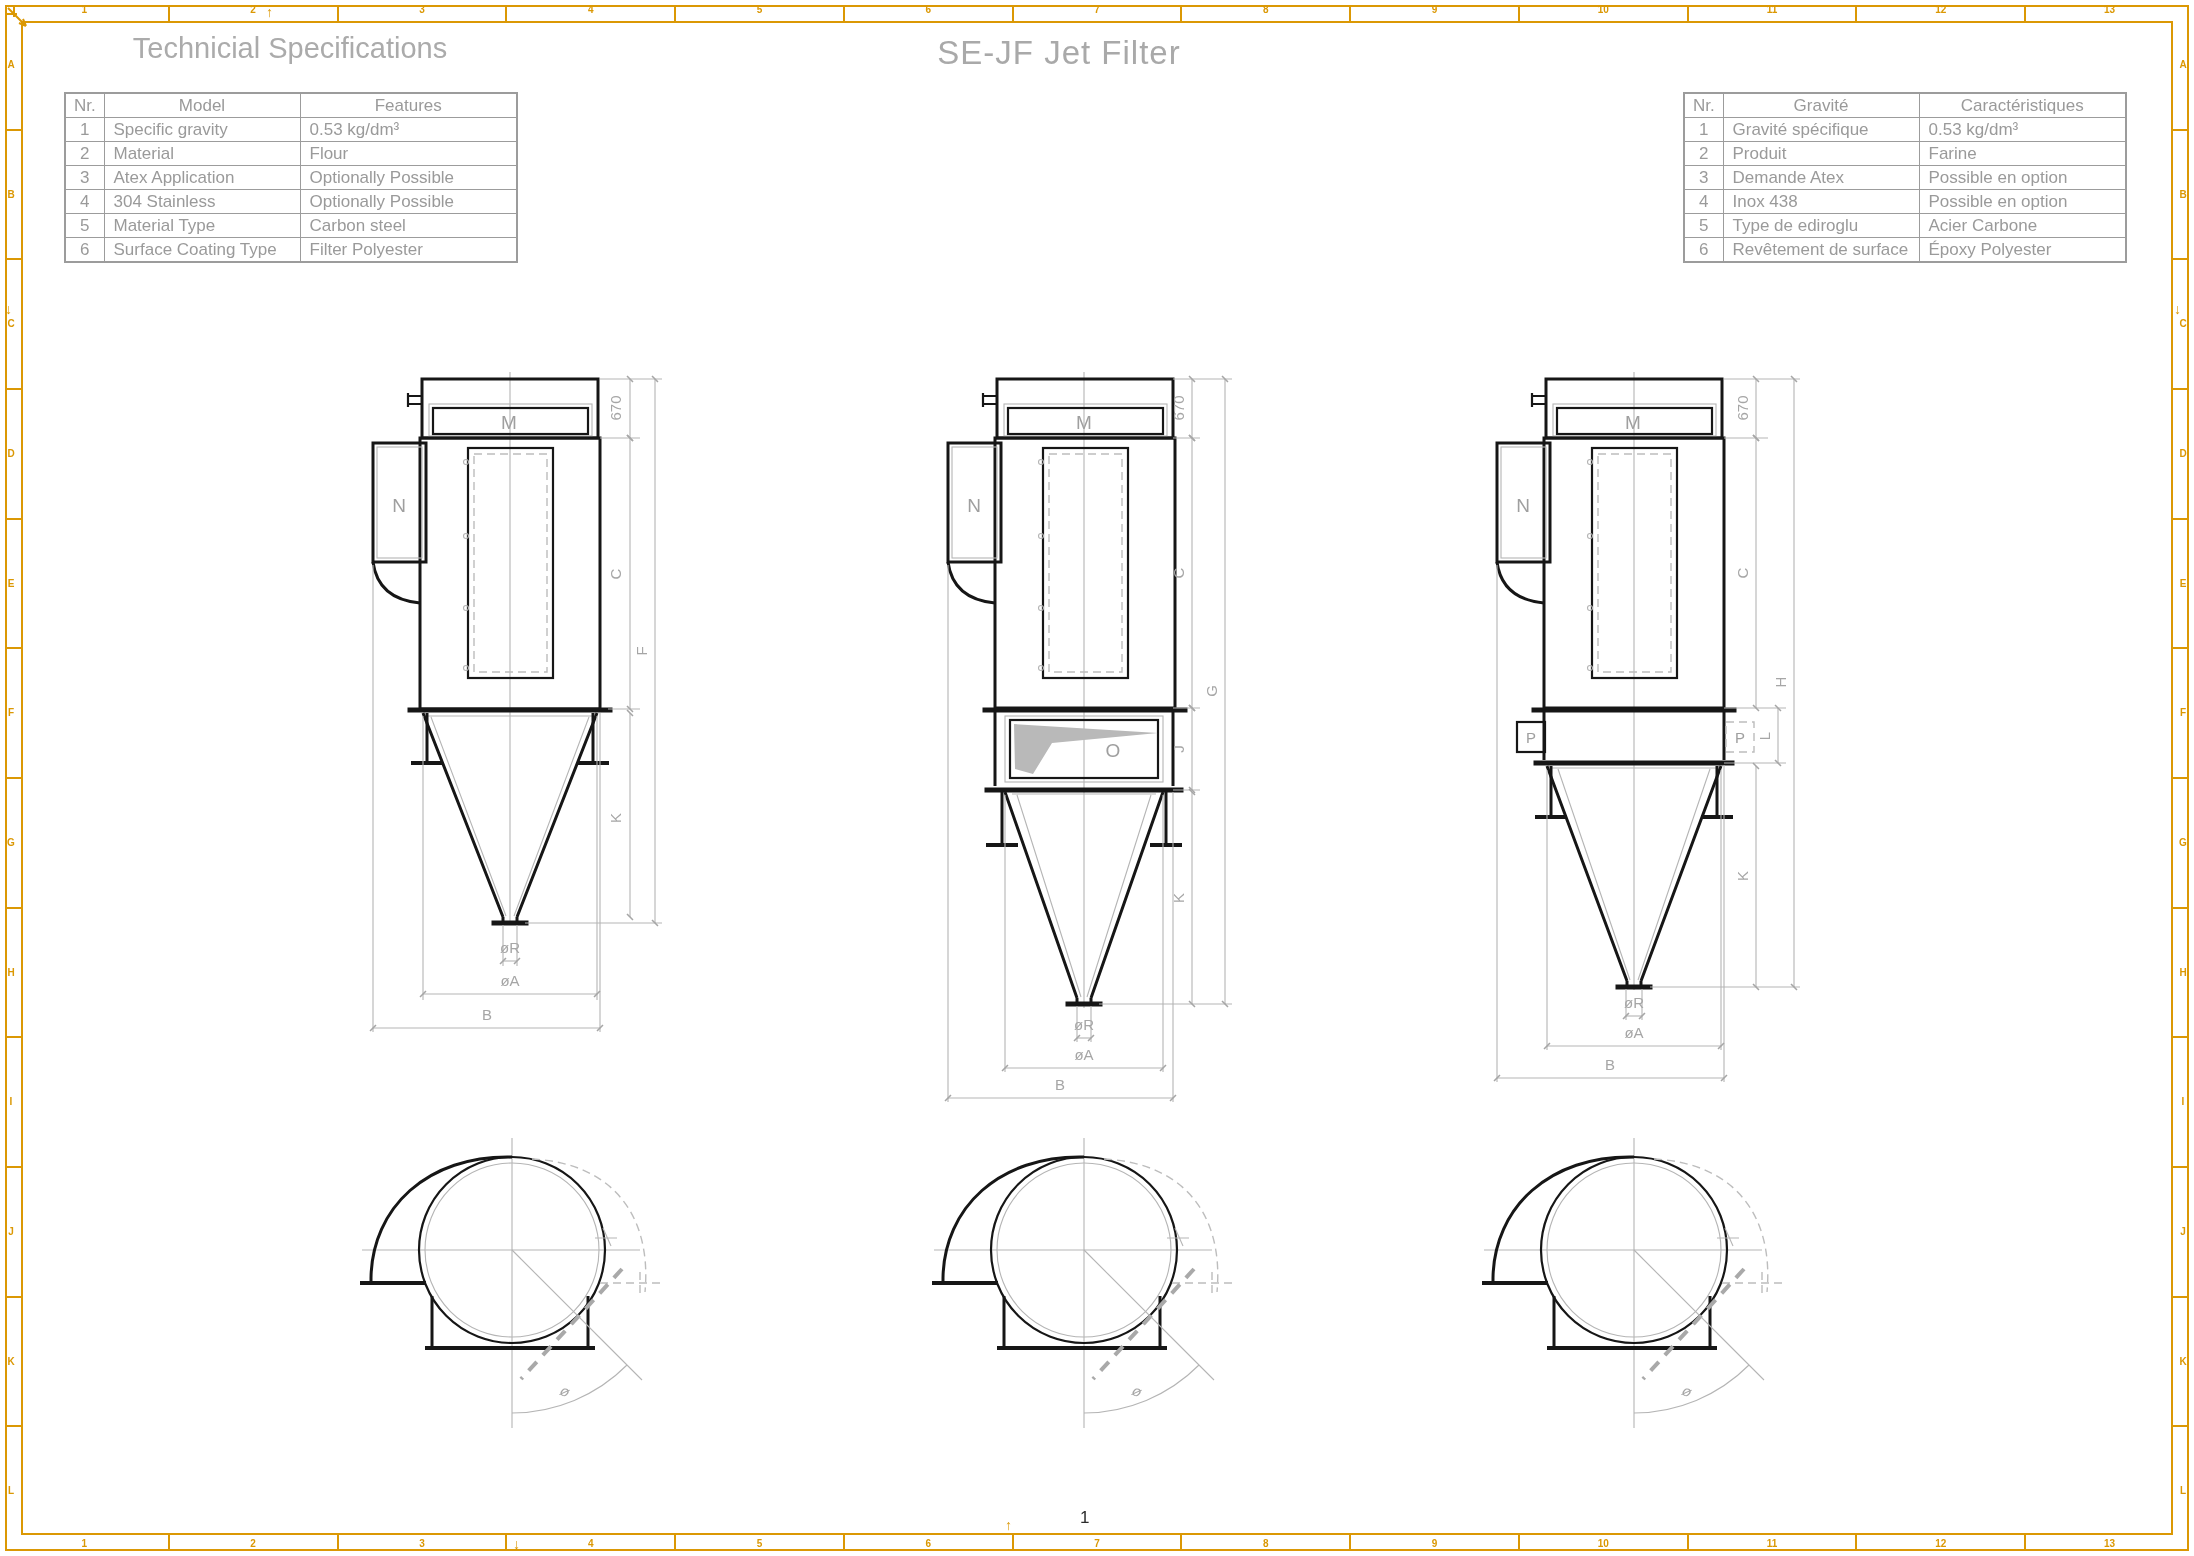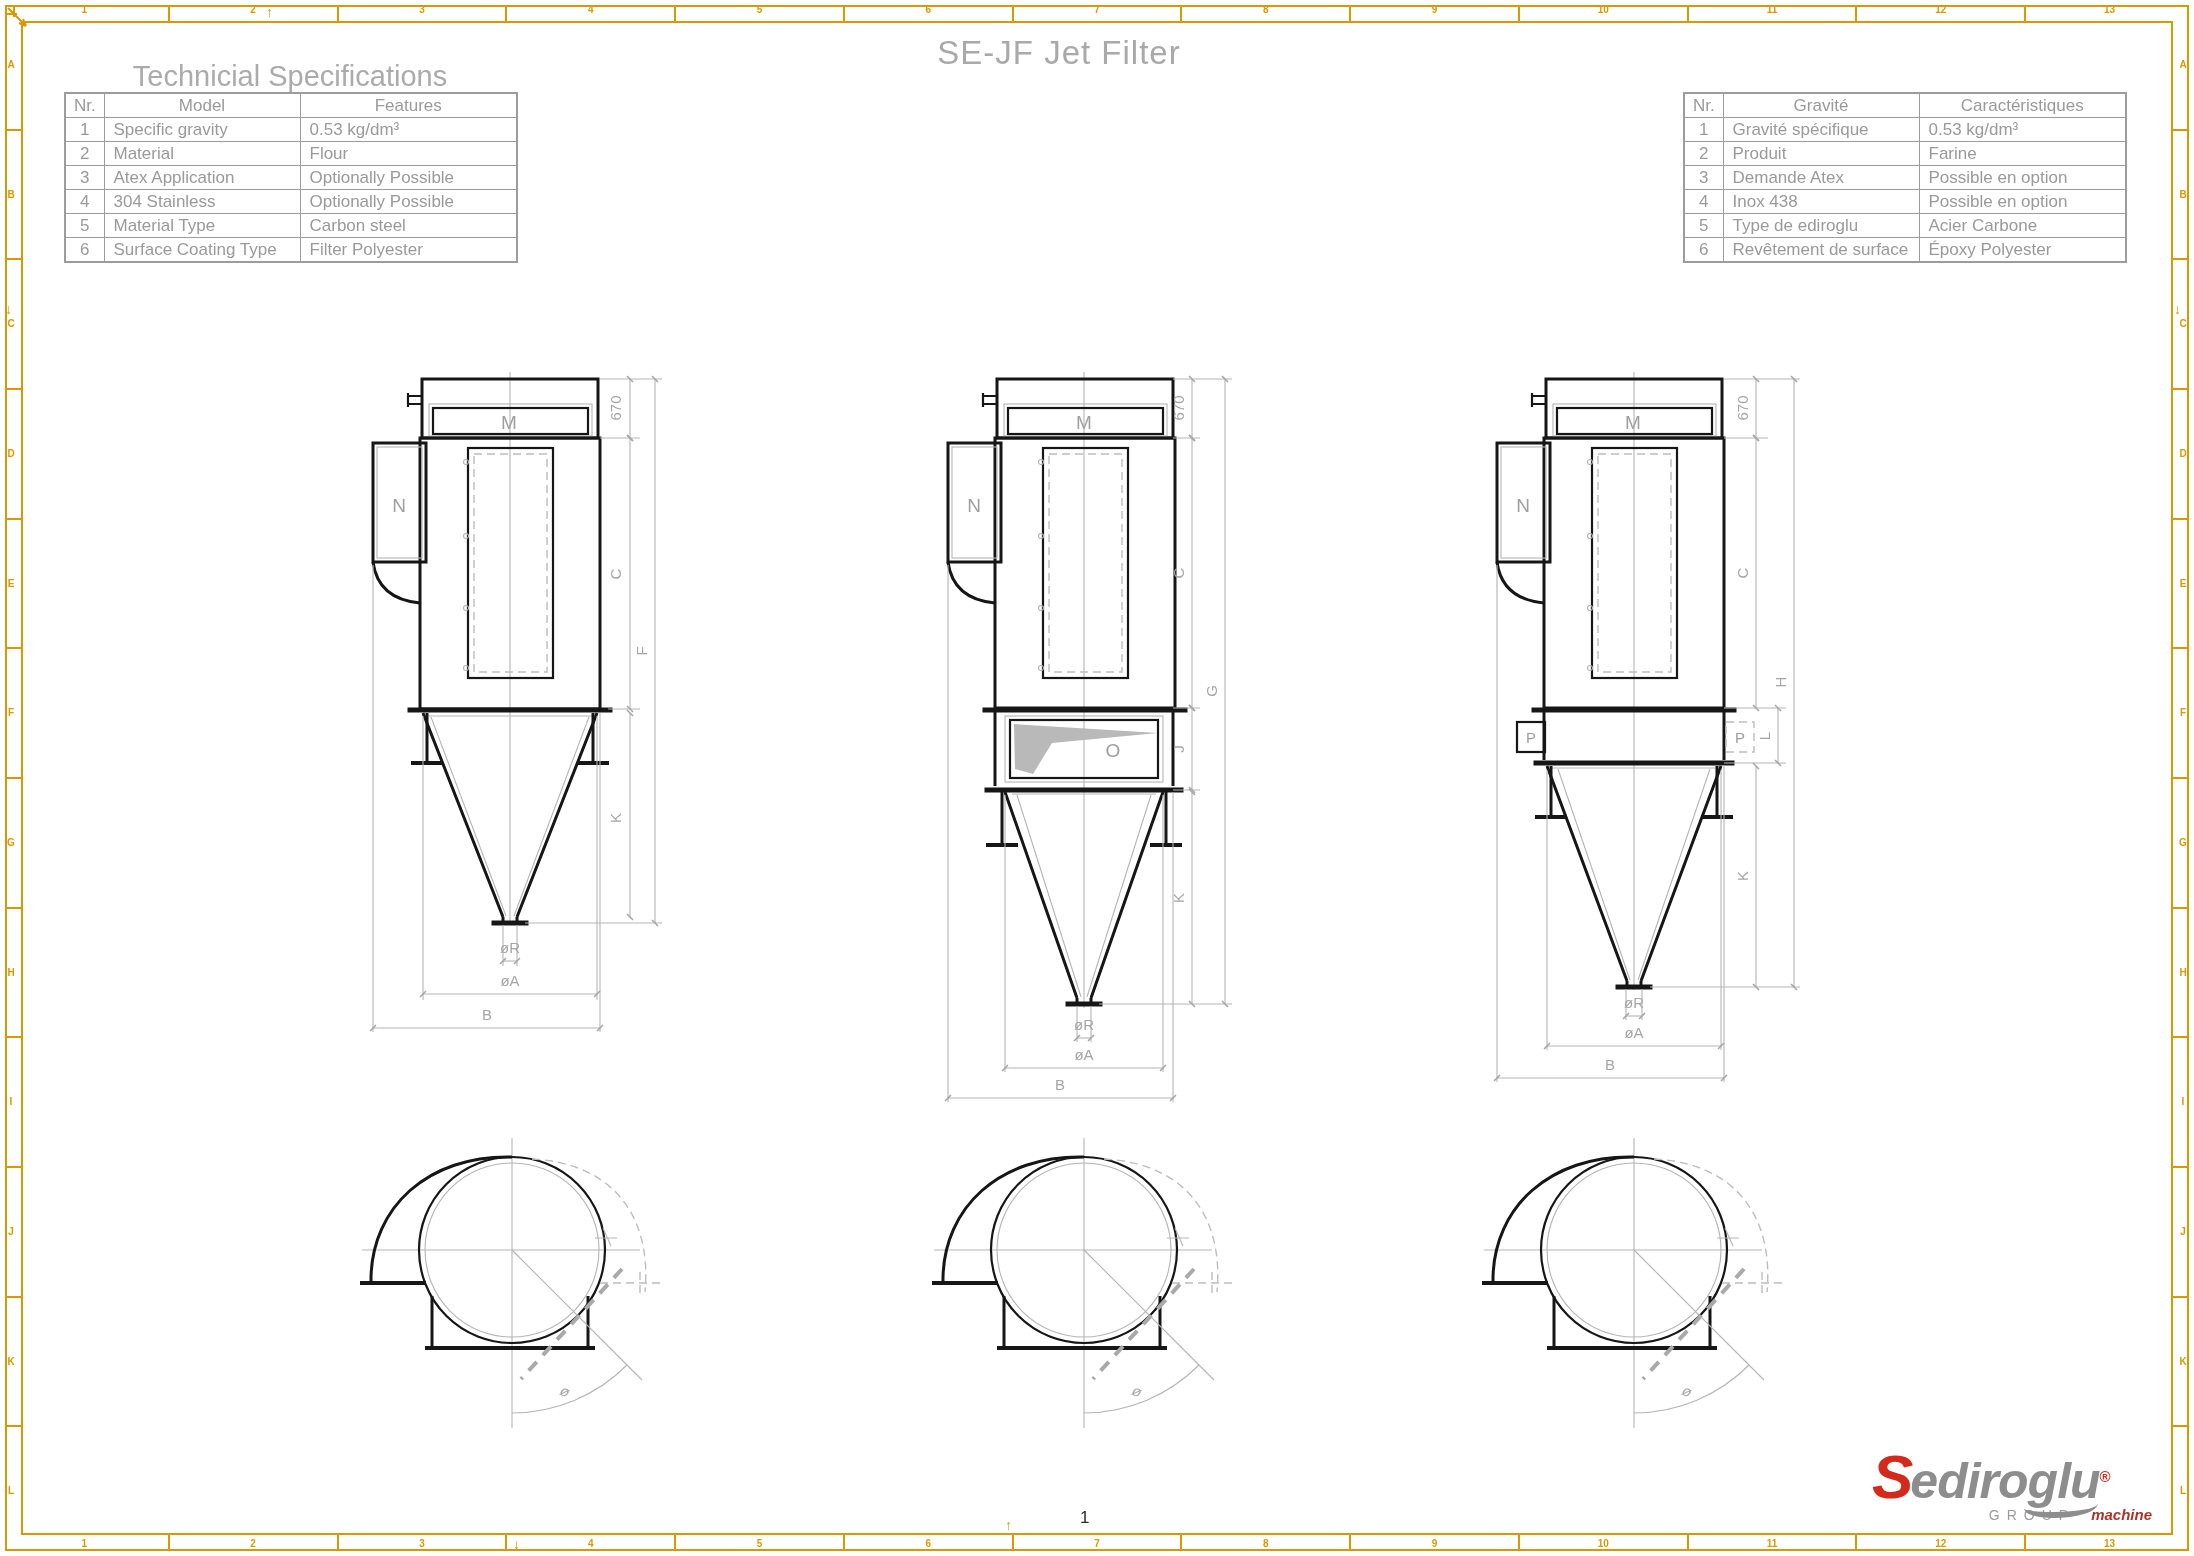--- a/index.html
+++ b/index.html
@@ -331,21 +331,21 @@
 
   <svg width="30" height="30" style="position:absolute;left:4px;top:4px;">
     <path d="M2,10 H13 M10,2 V13 M4,4 L22,22 M22,22 L15,19 M22,22 L19,15" stroke="#DB9804" stroke-width="2" fill="none"></path>
   </svg>
   <span class="fold-arrow" style="left:266px;top:5px;">↑</span>
   <span class="fold-arrow" style="left:513px;top:1537px;">↓</span>
   <span class="fold-arrow" style="left:1005px;top:1518px;">↑</span>
   <span class="fold-arrow" style="left:5px;top:302px;">↓</span>
   <span class="fold-arrow" style="left:2174px;top:302px;">↓</span>
 
-  <div class="table-title" style="left:64px;top:32px;width:452px;margin-top:28px;">Technicial Specifications</div>
+  <div class="table-title" style="left:64px;top:32px;width:452px;">Technicial Specifications</div>
   <div class="sheet-title" style="left:859px;top:34px;width:400px;text-align:center;">SE-JF Jet Filter</div>
 
   <table class="spec" style="left:64px;width:452px;">
     <colgroup>
         <col style="width:39px;">
         <col style="width:196px;">
         <col style="width:217px;">
       </colgroup>
     <thead>
         <tr>
@@ -430,21 +430,14 @@
         <tr>
           <td class="c-nr">6</td>
           <td>Revêtement de surface</td>
           <td>Époxy Polyester</td>
         </tr>
       </tbody>
   </table>
 
   <div class="page-num">1</div>
 
-  <div class="logo">
-    <div class="logo-row1"><span class="logo-s">S</span><span class="logo-rest">ediroglu</span><span class="logo-reg">®</span></div>
-    <div class="logo-swoosh"></div>
-    <div class="logo-row2">
-      <span class="logo-group">GROUP</span><span class="logo-machine">machine</span>
-    </div>
-  </div>
 
 </div>
 
 </body></html>

